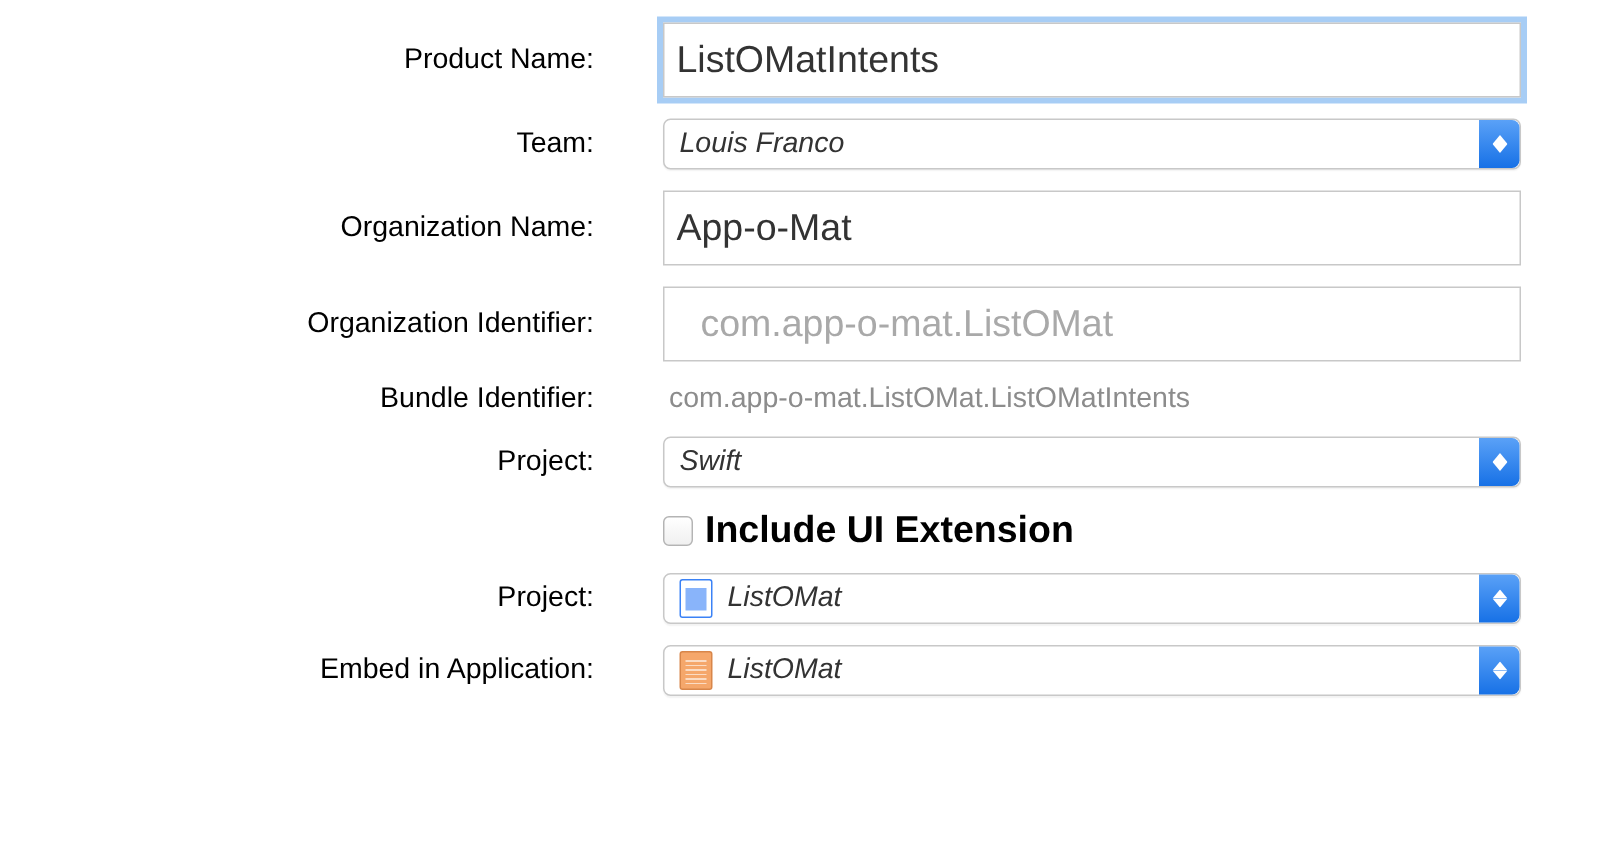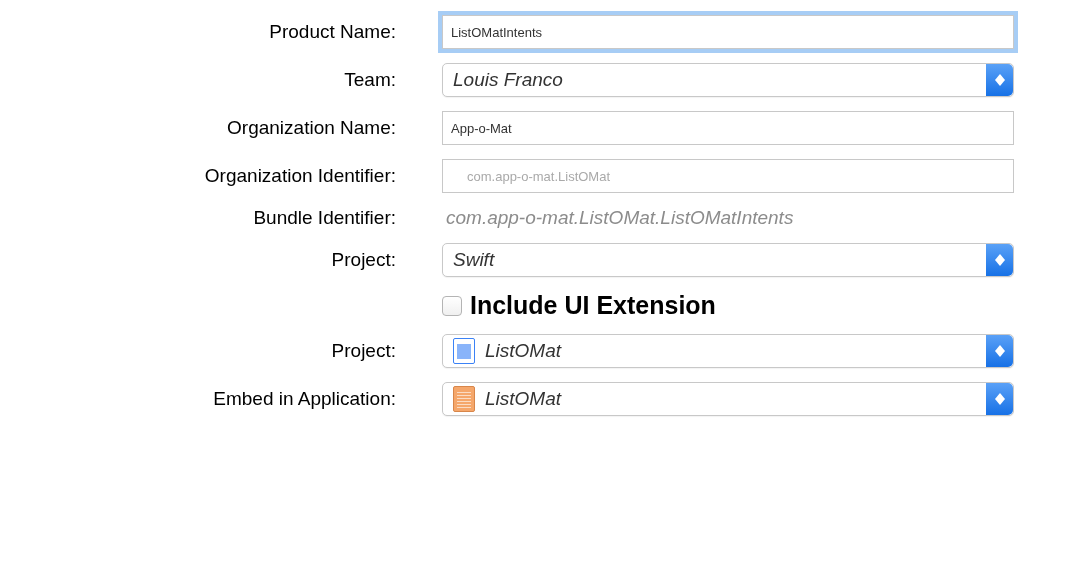--- a/index.html
+++ b/index.html
@@ -27,43 +27,42 @@
       font-size: 19px;
       color: #000;
     }
     .field-wrap {
       flex: 1;
       display: flex;
       align-items: center;
     }
     .text-input {
       width: 572px;
-      height: 34px;
+      height: 50px;
       border: 1px solid #c8c8c8;
       background: #fff;
       padding: 2px 8px;
-      font-size: 13px;
+      font-size: 25px;
       font-family: inherit;
       color: #333;
     }
     .text-input.focused {
       border: 1px solid #c8c8c8;
       outline: none;
       box-shadow: 0 0 0 4px #a7cdf5;
     }
     .text-input.disabled {
       color: #a9a9a9;
       background: #fff;
       padding-left: 24px;
     }
     .static-value {
       font-size: 19px;
       color: #8c8c8c;
       padding-left: 4px;
-      font-style: italic;
     }
     .dropdown {
       width: 572px;
       height: 34px;
       border: 1px solid #c8c8c8;
       background: #fff;
       display: flex;
       align-items: center;
       position: relative;
       border-radius: 5px;

